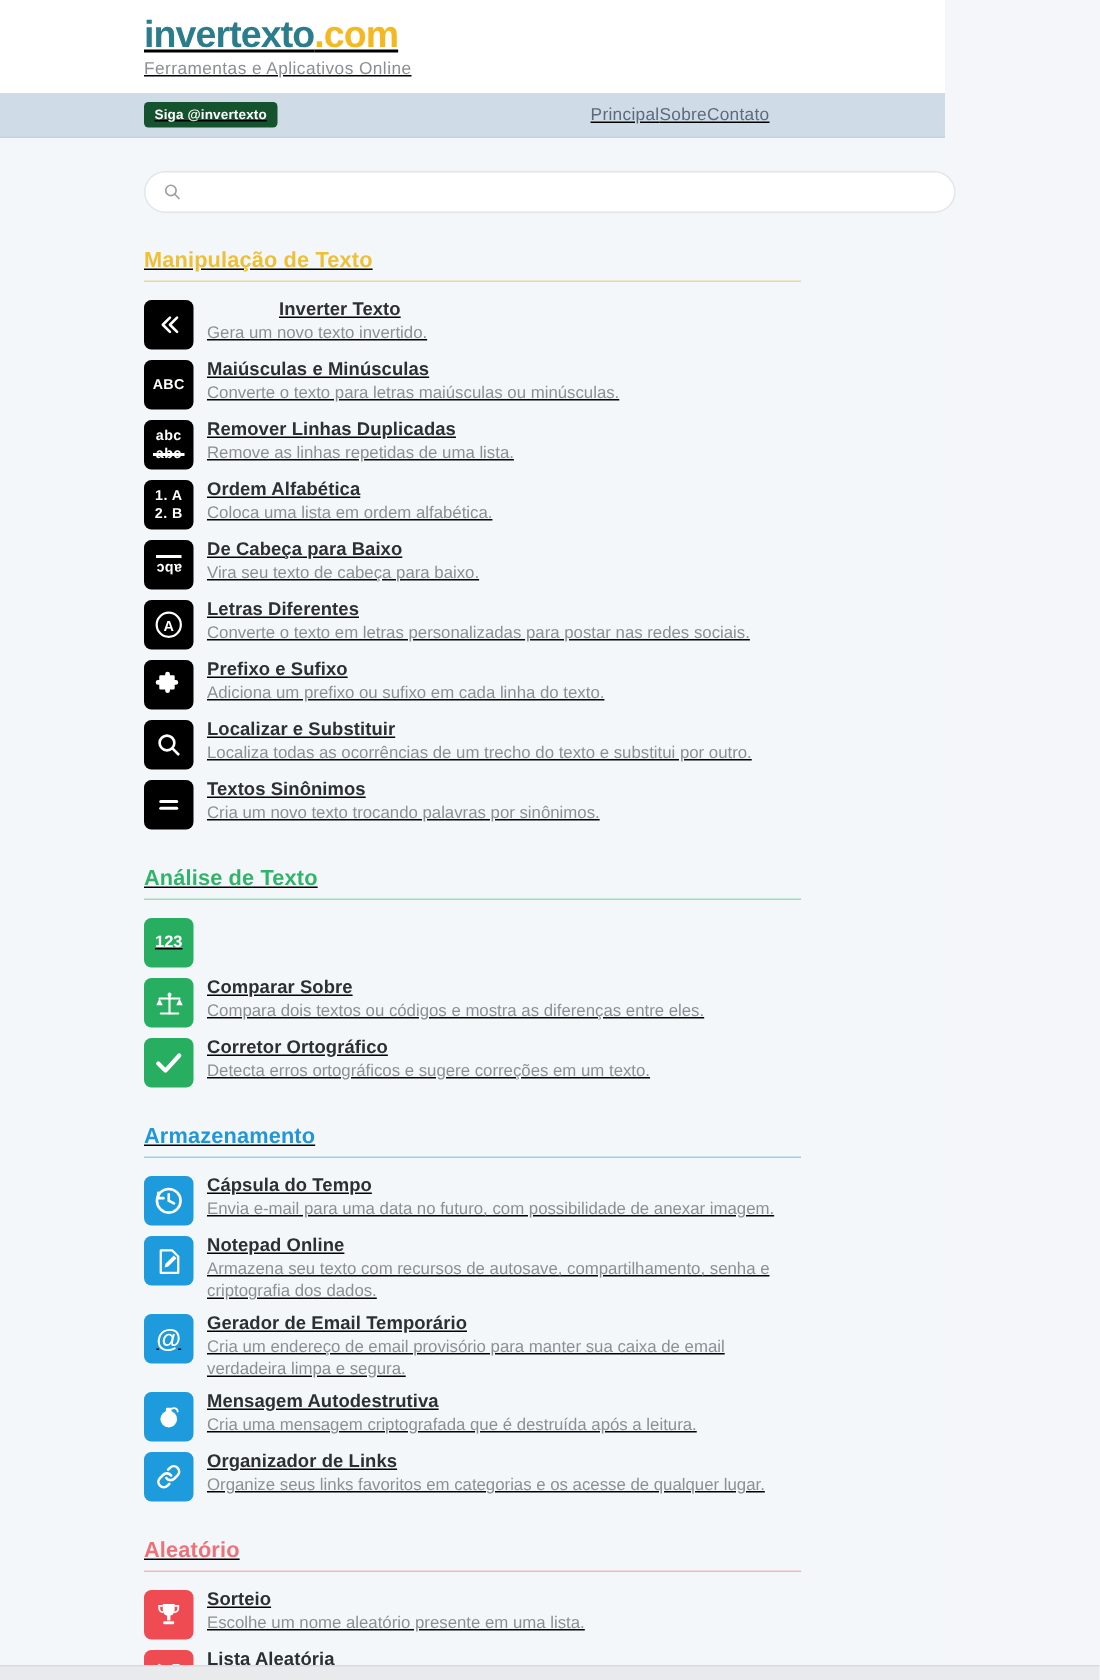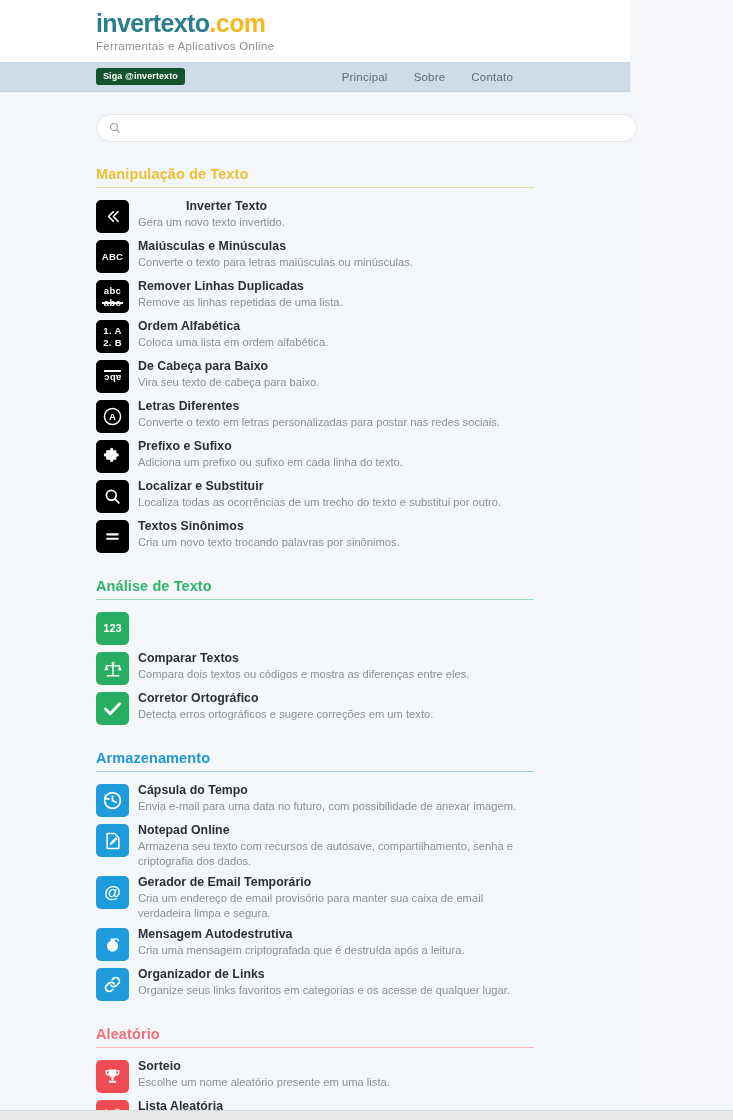--- a/index.html
+++ b/index.html
@@ -3,21 +3,21 @@
 <meta charset="utf-8">
 <style>
   * { box-sizing: border-box; margin: 0; padding: 0; }
   html, body {
     width: 733px;
     height: 1120px;
     font-family: "Liberation Sans", sans-serif;
     background: #f4f6f9;
     overflow: hidden;
   }
-  .page { position: relative; width: 630px; height: 1120px; background: #f4f7fa; }
+  .page { position: relative; width: 630px; height: 1120px; background: #f4f7fa; text-decoration: underline; }
 
   
   .header { background: #ffffff; height: 62px; padding: 9px 0 0 96px; }
   .logo { font-size: 25px; font-weight: bold; letter-spacing: -0.6px; line-height: 29px; }
   .logo .brand { color: #2b7d8c; }
   .logo .dot { color: #f5b820; }
   .tagline { color: #8b8f93; font-size: 11.5px; letter-spacing: 0.3px; margin-top: 2px; }
 
   
   .navbar {
@@ -31,21 +31,21 @@
   .siga-badge {
     background: #14532d;
     color: #ffffff;
     font-size: 9px;
     font-weight: bold;
     padding: 3px 7px 4px 7px;
     border-radius: 3px;
     letter-spacing: 0.1px;
     line-height: 10px;
   }
-  .nav-links { margin-left: auto; display: flex; gap: 26px; padding-right: 21px; }
+  .nav-links { margin-left: auto; display: flex; padding-right: 21px; }
   .nav-links a {
     color: #5c6b7a;
     font-size: 11.5px;
     text-decoration: none;
     letter-spacing: 0.2px;
   }
 
   
   .content { padding: 22px 96px 0 96px; }
 
@@ -309,21 +309,21 @@
               <svg width="20" height="20" viewBox="0 0 24 24" stroke="#fff" stroke-width="1.7" fill="none" stroke-linecap="round">
                 <line x1="12" y1="4" x2="12" y2="20"></line>
                 <line x1="5" y1="20" x2="19" y2="20"></line>
                 <line x1="4" y1="8" x2="20" y2="8"></line>
                 <path d="M4 8l-2.6 5.4h5.2L4 8z" fill="#fff" stroke="none"></path>
                 <path d="M20 8l-2.6 5.4h5.2L20 8z" fill="#fff" stroke="none"></path>
                 <circle cx="12" cy="5" r="1.6" fill="#fff" stroke="none"></circle>
               </svg>
             </span>
             <span class="tool-text">
-              <span class="tool-name" style="display: block;">Comparar Textos</span>
+              <span class="tool-name" style="display: block;">Comparar Sobre</span>
               <span class="tool-desc" style="display: block;">Compara dois textos ou códigos e mostra as diferenças entre eles.</span>
             </span>
           </a>
           <a href="#" class="tool">
             <span class="tool-icon ic-green">
               <svg width="21" height="21" viewBox="0 0 24 24" fill="none" stroke="#fff" stroke-width="3.2" stroke-linecap="round" stroke-linejoin="round">
                 <polyline points="4,12.5 9.5,18 20,6.5"></polyline>
               </svg>
             </span>
             <span class="tool-text">

